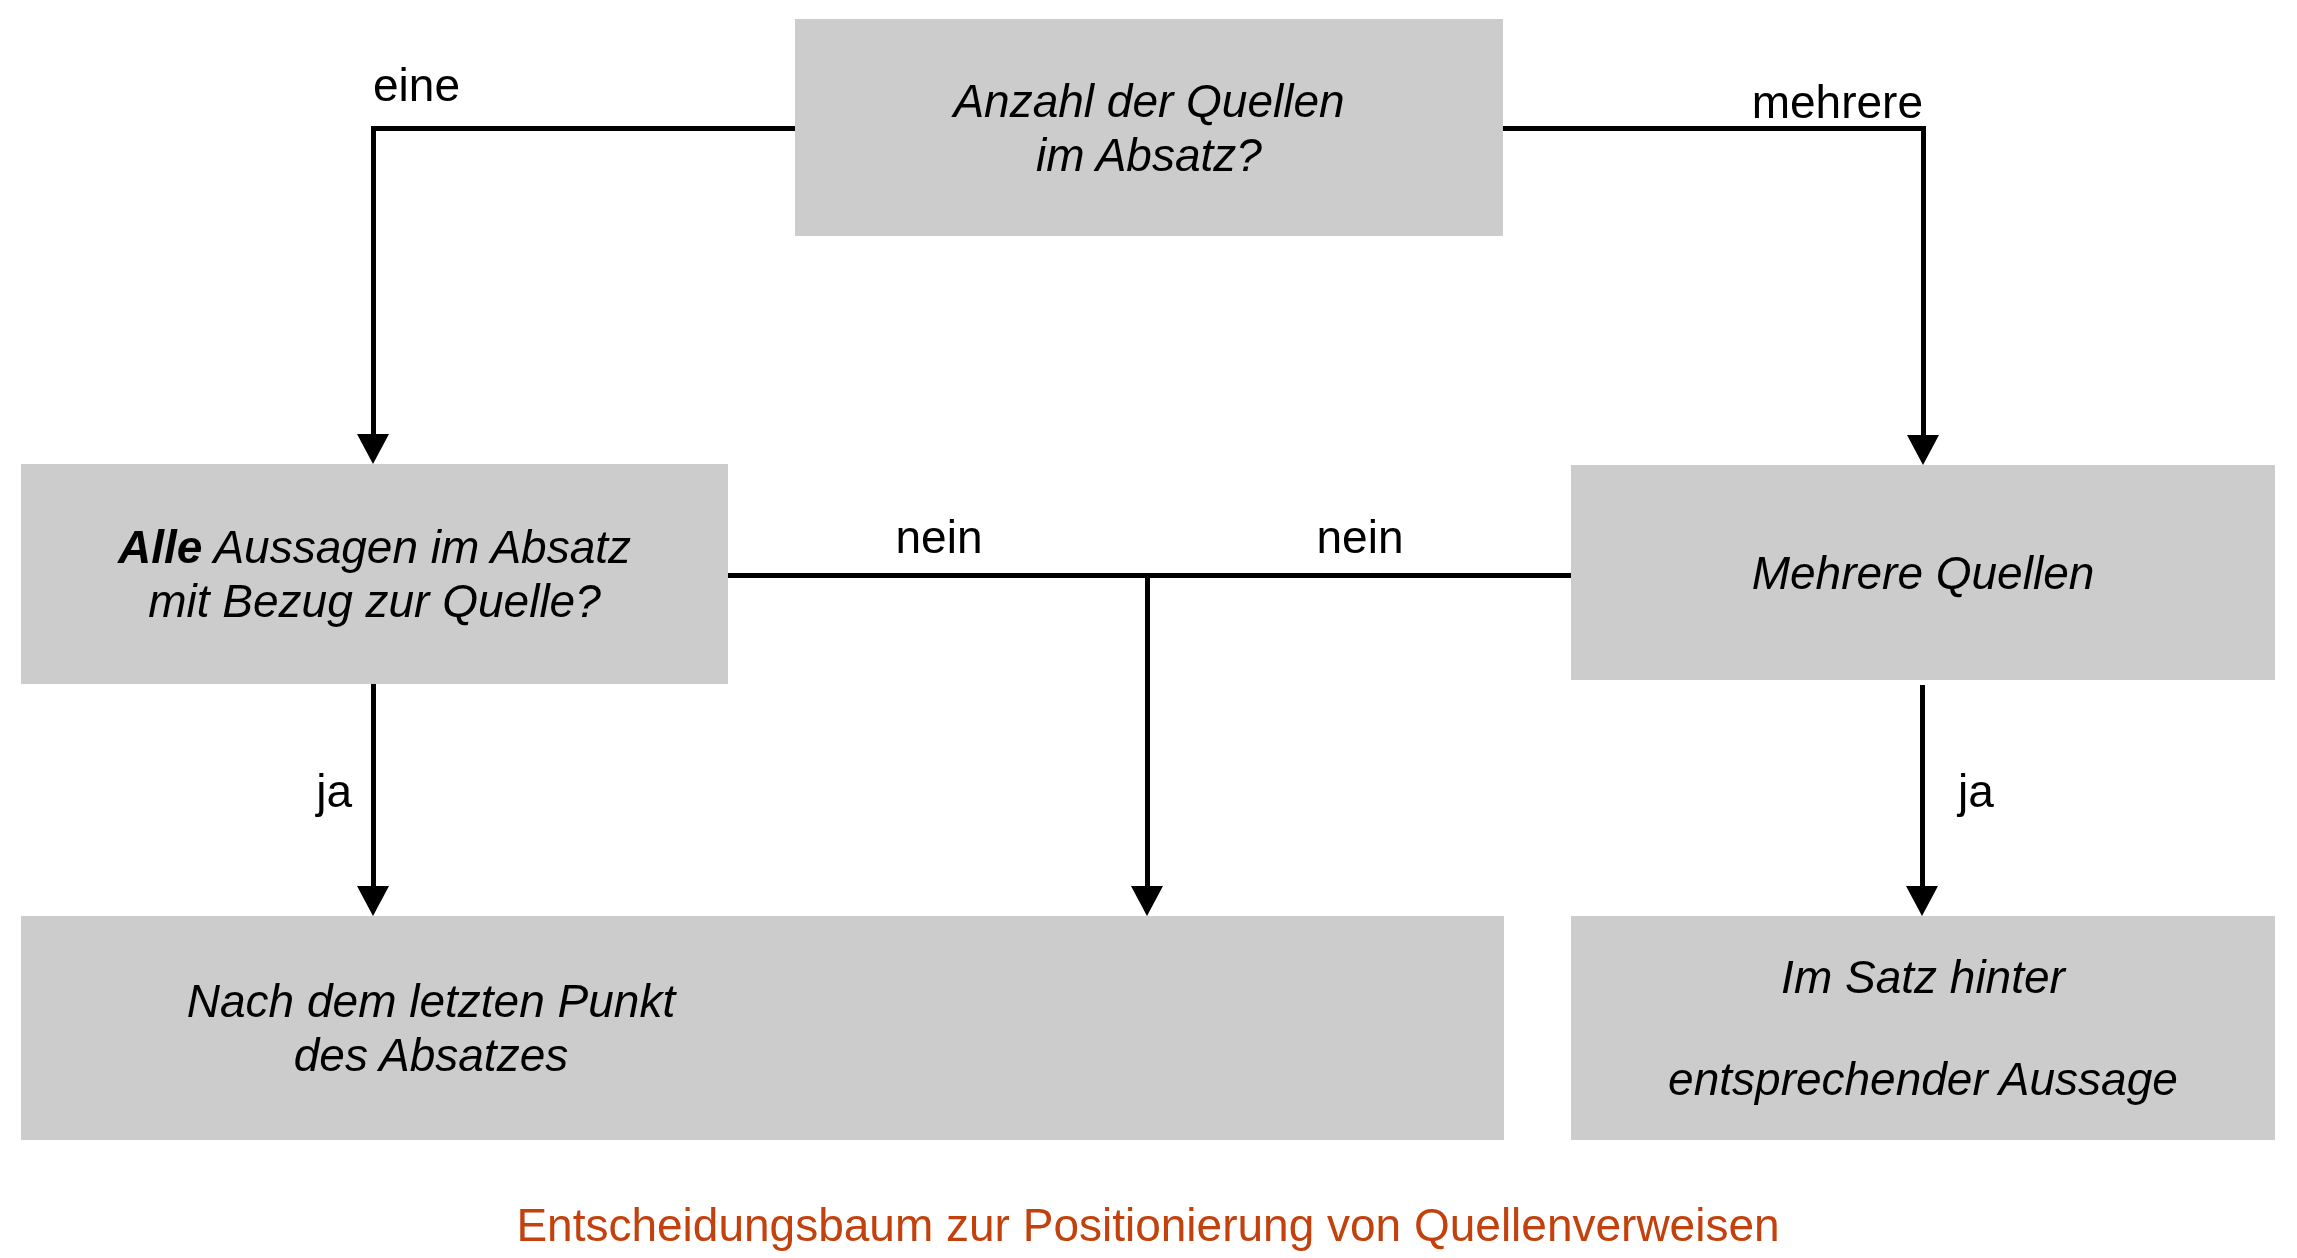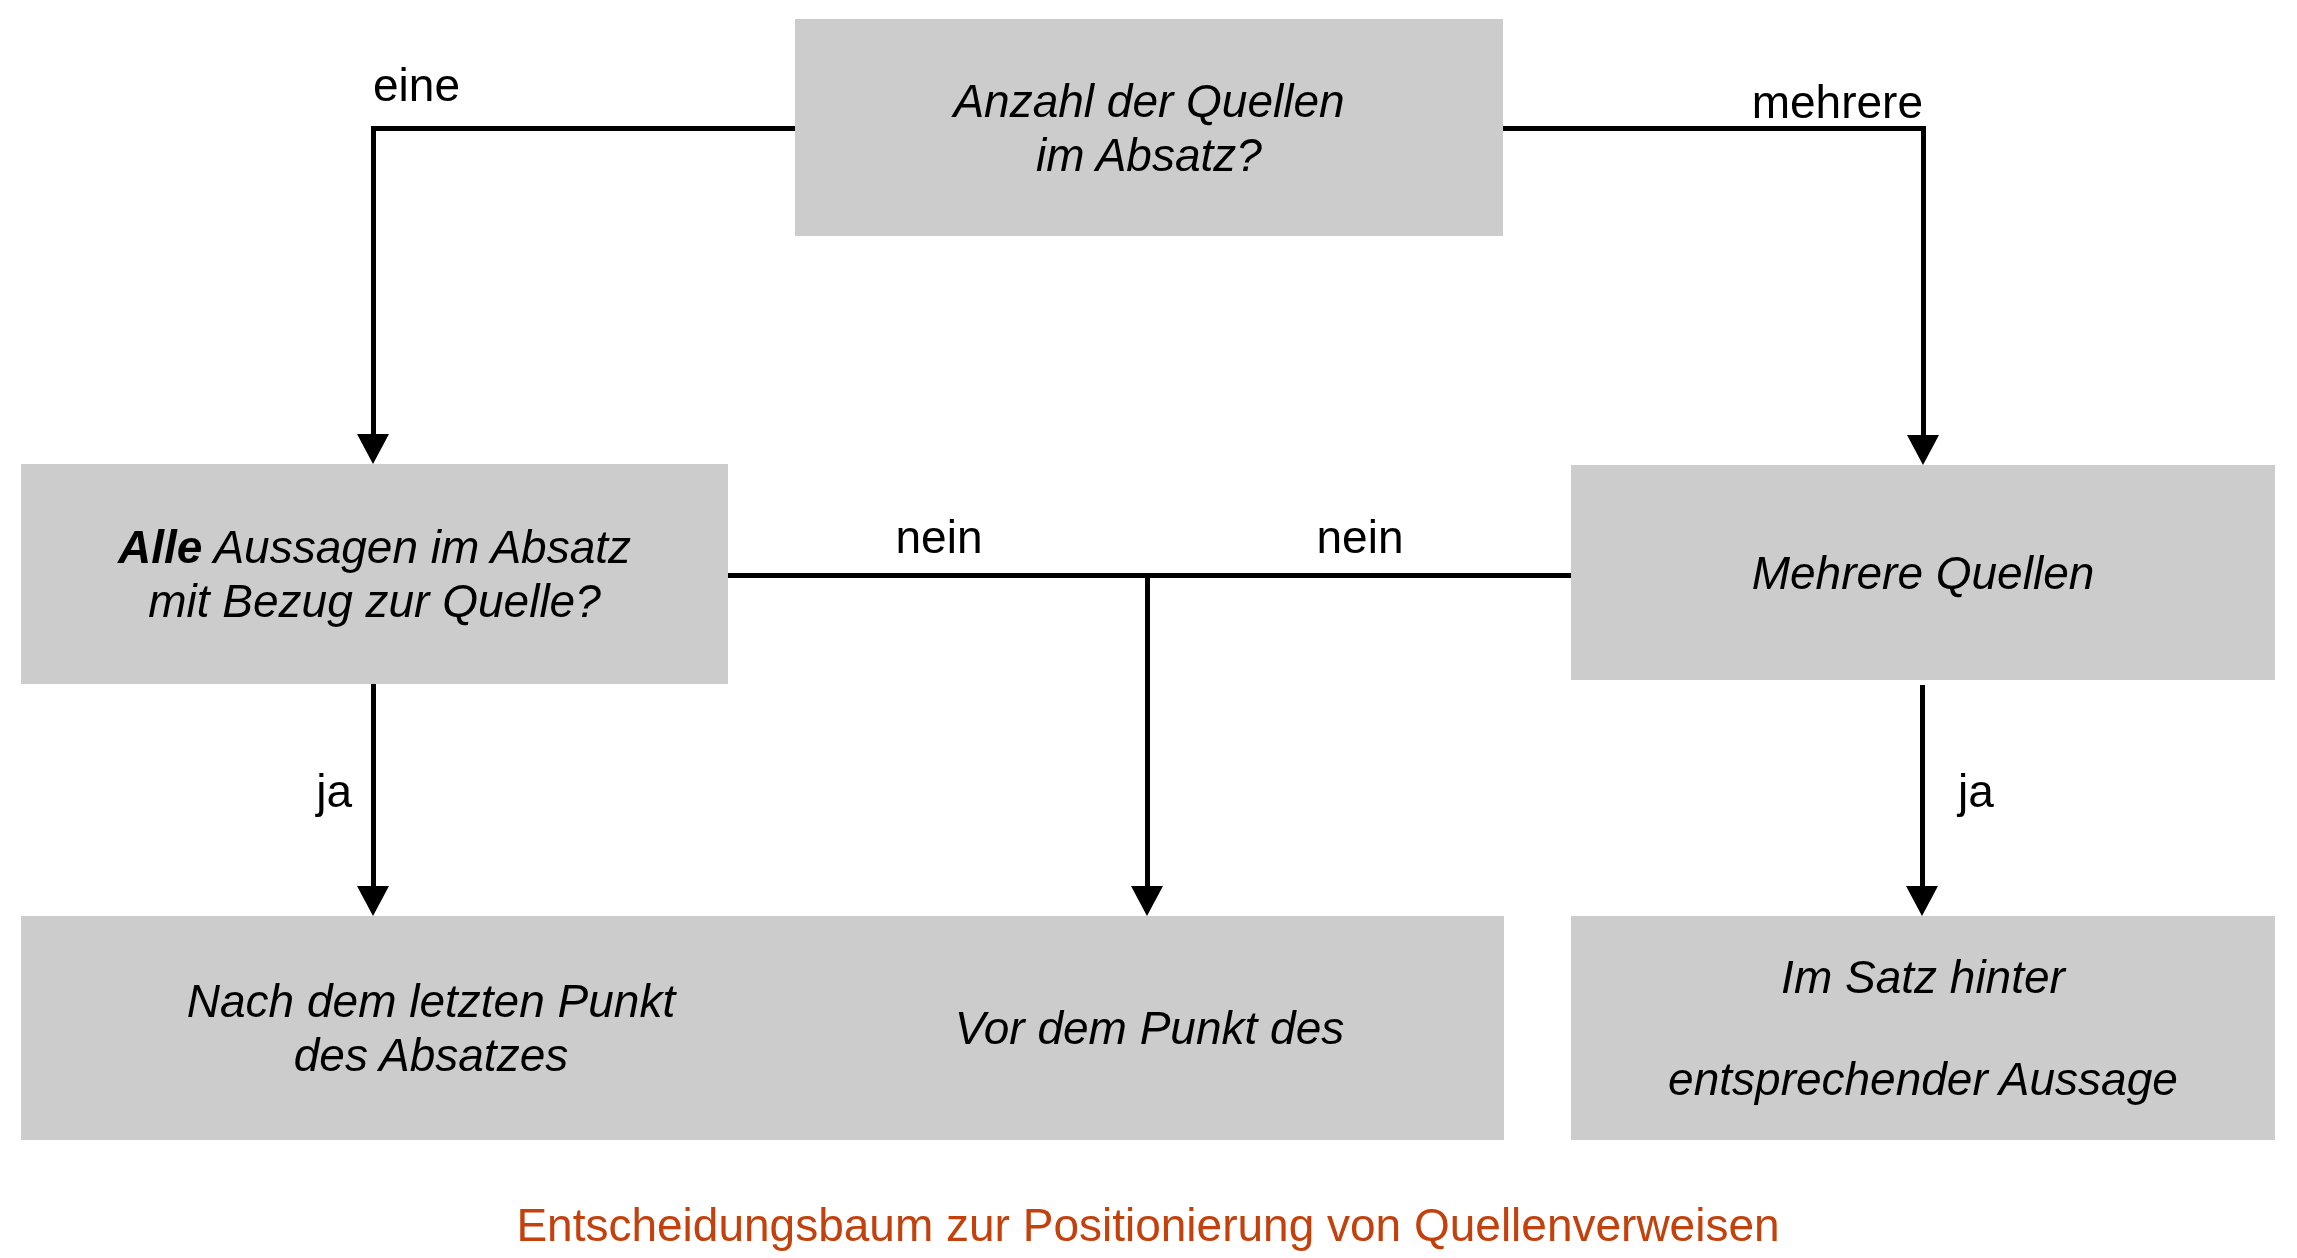--- a/index.html
+++ b/index.html
@@ -124,21 +124,20 @@
   <div class="node node-right-question">
     <span class="nline">Mehrere Quellen</span>
   </div>
 
   <div class="node node-result-left">
     <span class="nline">Nach dem letzten Punkt</span>
     <span class="nline">des Absatzes</span>
   </div>
 
   <div class="node node-result-middle">
-    <span class="nline">Vor dem Punkt des</span>
   </div>
 
   <div class="node node-result-right">
     <span class="nline">Im Satz hinter</span>
     <span class="nline">entsprechender Aussage</span>
   </div>
 
   <div class="edge-label label-eine">eine</div>
   <div class="edge-label label-mehrere">mehrere</div>
   <div class="edge-label label-nein-left">nein</div>

